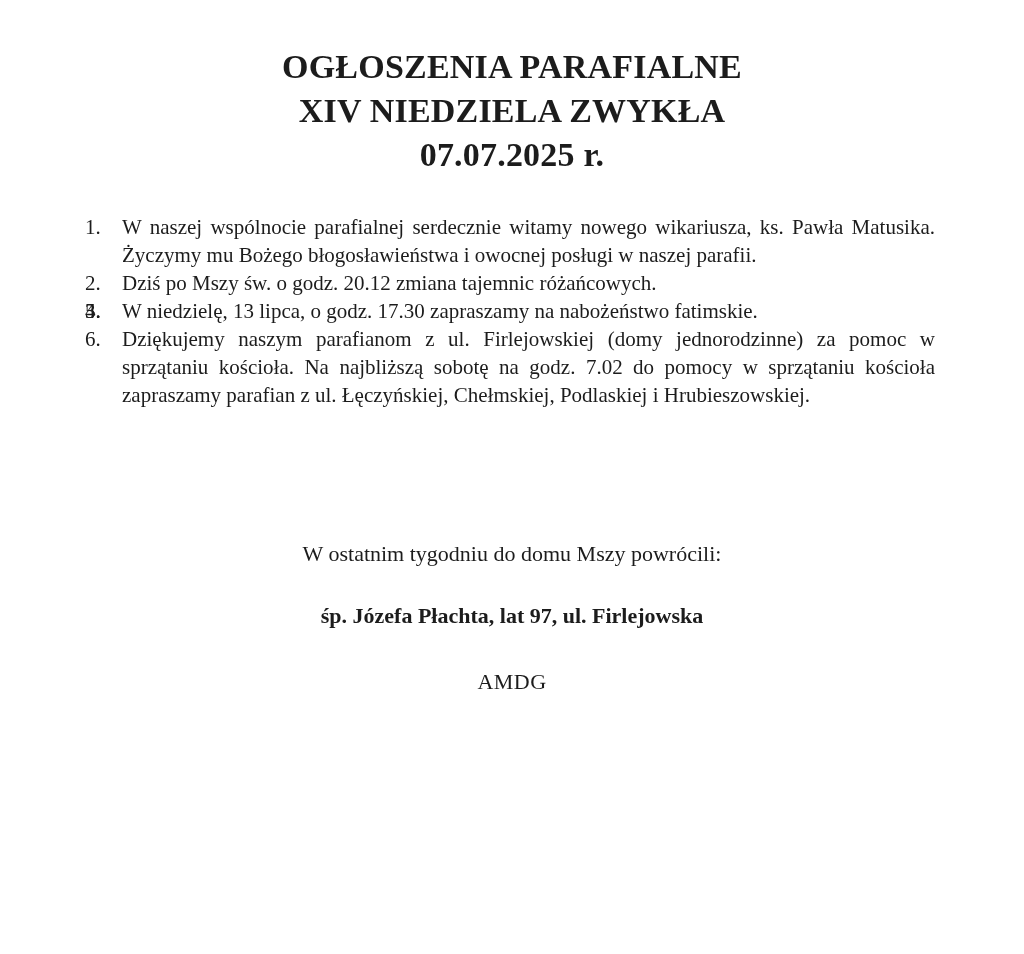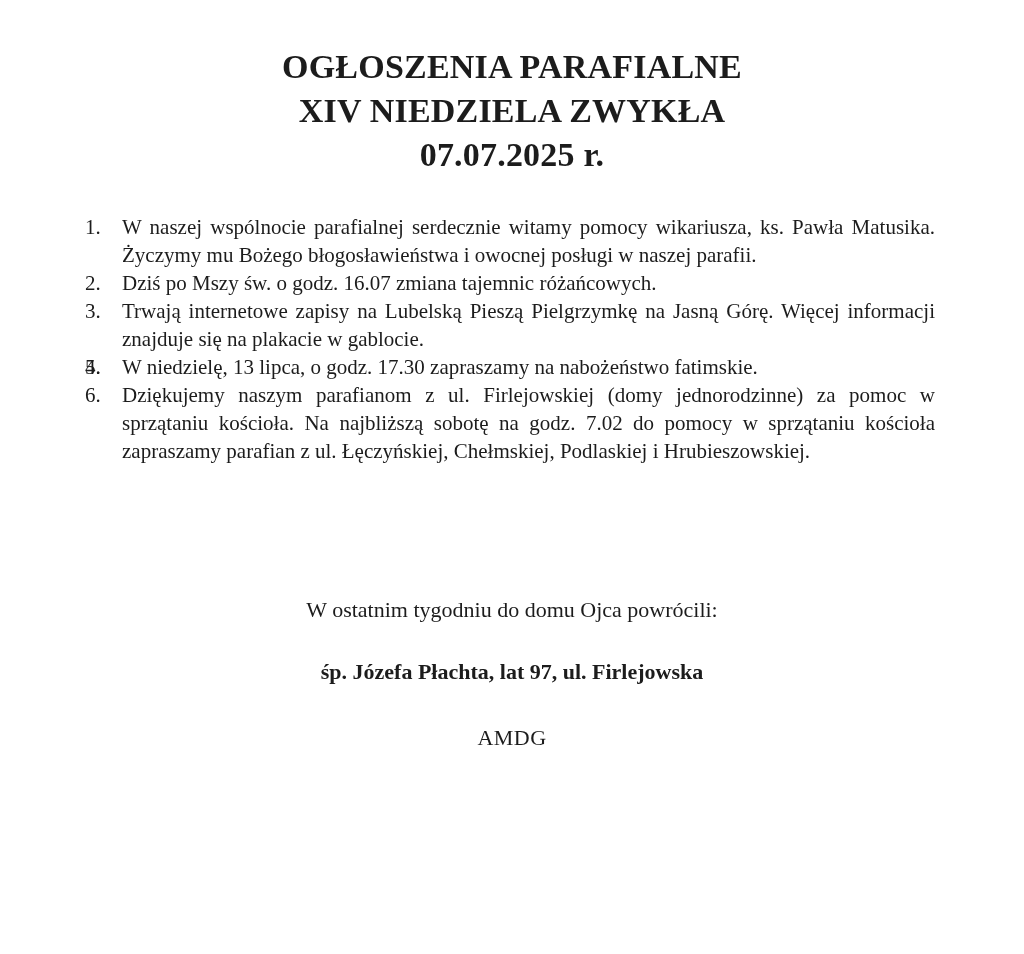--- a/index.html
+++ b/index.html
@@ -82,43 +82,42 @@
   <div class="title-block">
     <div class="title-line">OGŁOSZENIA PARAFIALNE</div>
     <div class="title-line">XIV NIEDZIELA ZWYKŁA</div>
     <div class="title-line">07.07.2025 r.</div>
   </div>
 
   <div class="list-wrap">
     <ol class="announcements">
       <li>
         <span class="num">1.</span>
-        <span class="txt">W naszej wspólnocie parafialnej serdecznie witamy pomocy wikariusza, ks. Pawła Matusika. Życzymy mu Bożego błogosławieństwa i owocnej posługi w naszej parafii.</span>
+        <span class="txt">W naszej wspólnocie parafialnej serdecznie witamy nowego wikariusza, ks. Pawła Matusika. Życzymy mu Bożego błogosławieństwa i owocnej posługi w naszej parafii.</span>
       </li>
       <li>
         <span class="num">2.</span>
-        <span class="txt">Dziś po Mszy św. o godz. 16.07 zmiana tajemnic różańcowych.</span>
+        <span class="txt">Dziś po Mszy św. o godz. 20.12 zmiana tajemnic różańcowych.</span>
       </li>
       <li>
         <span class="num">3.</span>
-        <span class="txt">Trwają internetowe zapisy na Lubelską Pieszą Pielgrzymkę na Jasną Górę. Więcej informacji znajduje się na plakacie w gablocie.</span>
       </li>
       <li>
         <span class="num">4.</span>
       </li>
       <li>
         <span class="num">5.</span>
         <span class="txt">W niedzielę, 13 lipca, o godz. 17.30 zapraszamy na nabożeństwo fatimskie.</span>
       </li>
       <li>
         <span class="num">6.</span>
         <span class="txt">Dziękujemy naszym parafianom z ul. Firlejowskiej (domy jednorodzinne) za pomoc w sprzątaniu kościoła. Na najbliższą sobotę na godz. 7.02 do pomocy w sprzątaniu kościoła zapraszamy parafian z ul. Łęczyńskiej, Chełmskiej, Podlaskiej i Hrubieszowskiej.</span>
       </li>
     </ol>
   </div>
 
   <div class="memorial">
-    <p class="memorial-heading">W ostatnim tygodniu do domu Ojca powrócili:</p>
+    <p class="memorial-heading">W ostatnim tygodniu do domu Mszy powrócili:</p>
     <p class="memorial-entry">śp. Józefa Płachta, lat 97, ul. Firlejowska</p>
     <p class="memorial-closing">AMDG</p>
   </div>
 
 </div>
 
 </body></html>

